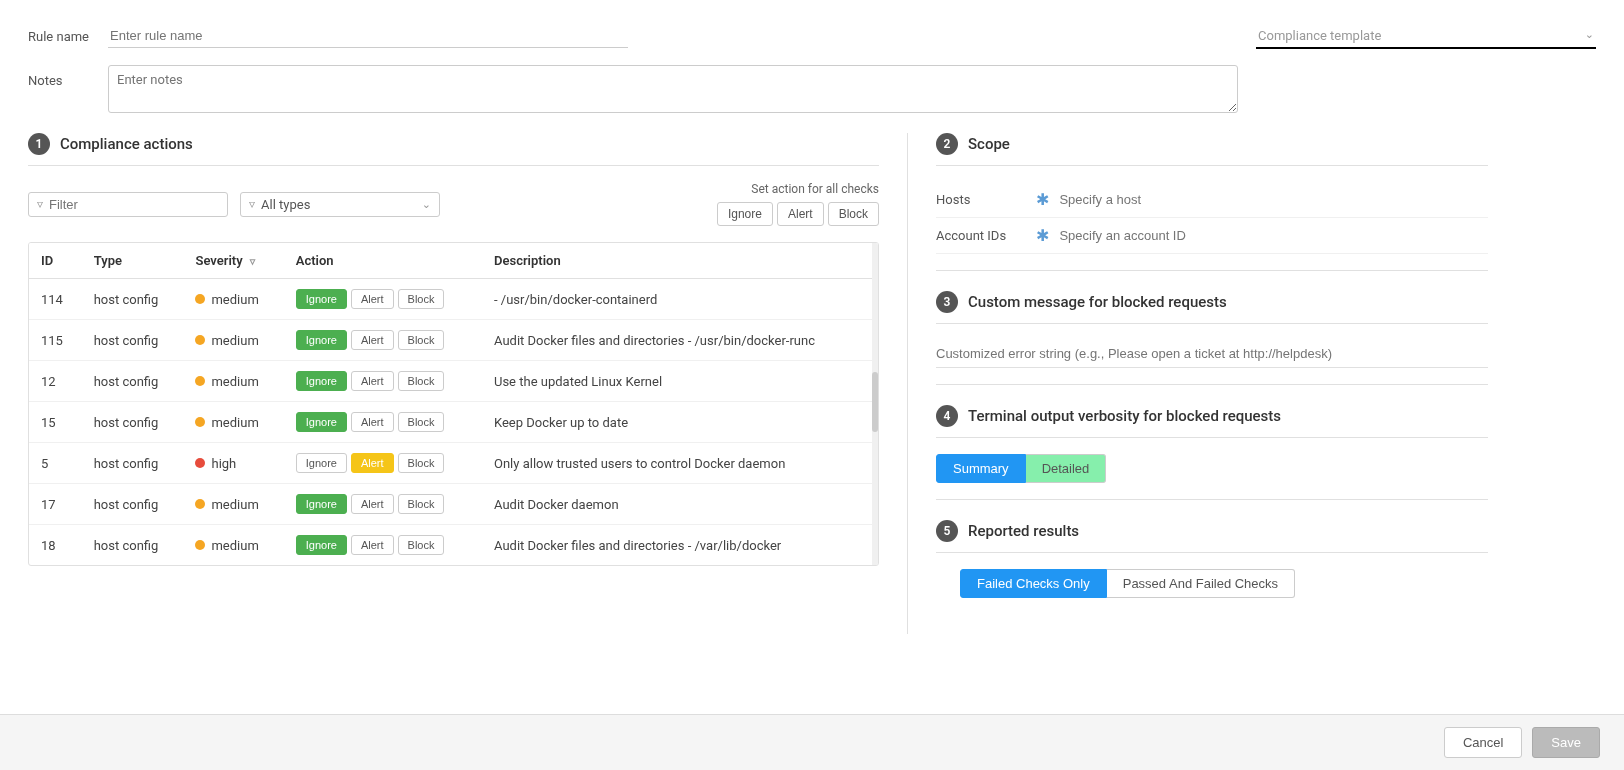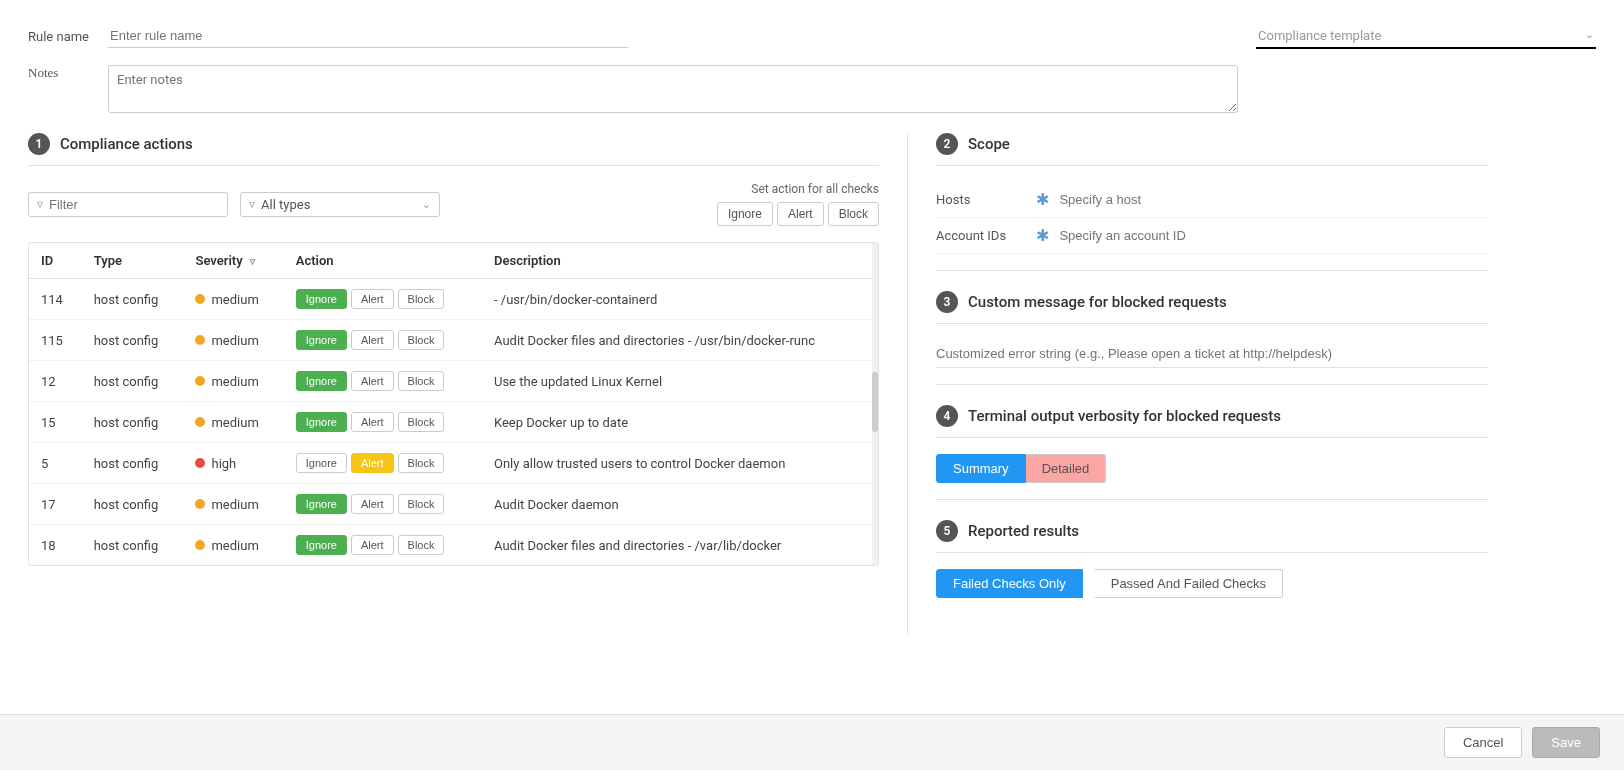--- a/index.html
+++ b/index.html
@@ -296,41 +296,42 @@
       background: transparent;
     }
     .verbosity-buttons {
       display: flex;
       gap: 0;
       margin-top: 10px;
     }
     .btn-toggle {
       padding: 6px 16px;
       border: 1px solid #ccc;
-      background: #fca5a5;
+      background: #86efac;
       font-size: 13px;
       cursor: pointer;
       color: #555;
     }
     .btn-toggle:first-child {
       border-radius: 3px 0 0 3px;
     }
     .btn-toggle:last-child {
       border-radius: 0 3px 3px 0;
       border-left: none;
     }
     .btn-toggle.active {
       background: #2196f3;
       color: #fff;
       border-color: #2196f3;
     }
     .reported-buttons {
       display: flex;
-      gap: 12px;
+      gap: 0;
       margin-top: 10px;
+      margin-left: 24px;
     }
     .btn-reported {
       padding: 6px 16px;
       border: 1px solid #ccc;
       background: #fff;
       font-size: 13px;
       cursor: pointer;
       color: #555;
     }
     .btn-reported:first-child {
@@ -412,21 +413,21 @@
     </div>
     <div class="field-group" style="margin-left: auto;">
       <div class="compliance-template-wrapper">
         <span class="placeholder">Compliance template</span>
         <span class="chevron-icon">⌄</span>
       </div>
     </div>
   </div>
 
   <div class="notes-row">
-    <span class="field-label" style="font-family:Liberation Serif, serif;">Notes</span>
+    <span class="field-label" style="margin-top:8px;">Notes</span>
     <textarea class="notes-textarea" placeholder="Enter notes" style=""></textarea>
   </div>
 
   <div class="main-layout">
 
     <div class="left-panel">
       <div class="section-title">
         <div class="section-number">1</div>
         <span class="section-heading">Compliance actions</span>
       </div>

